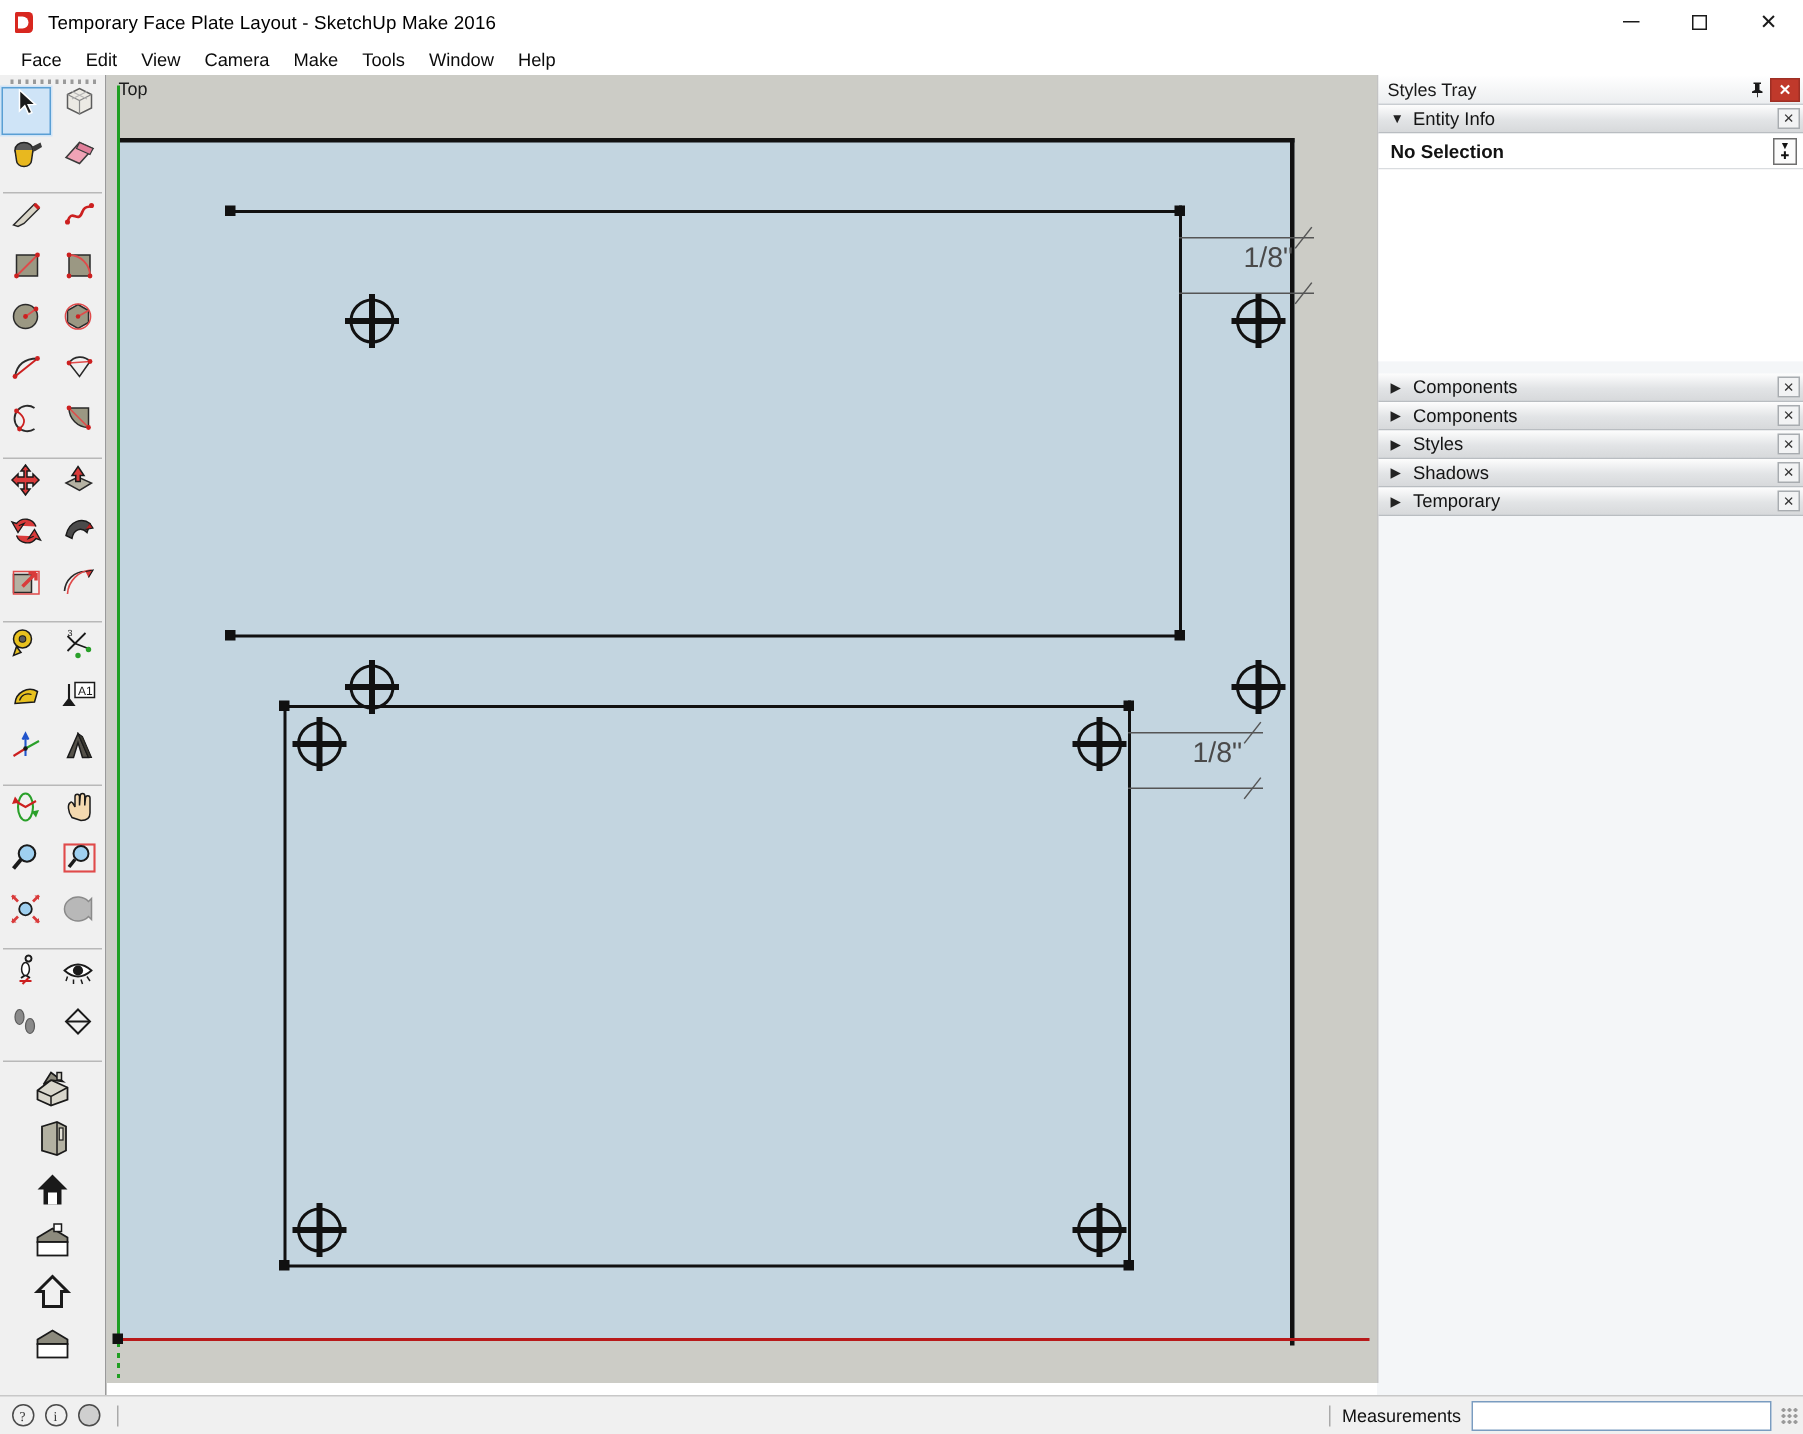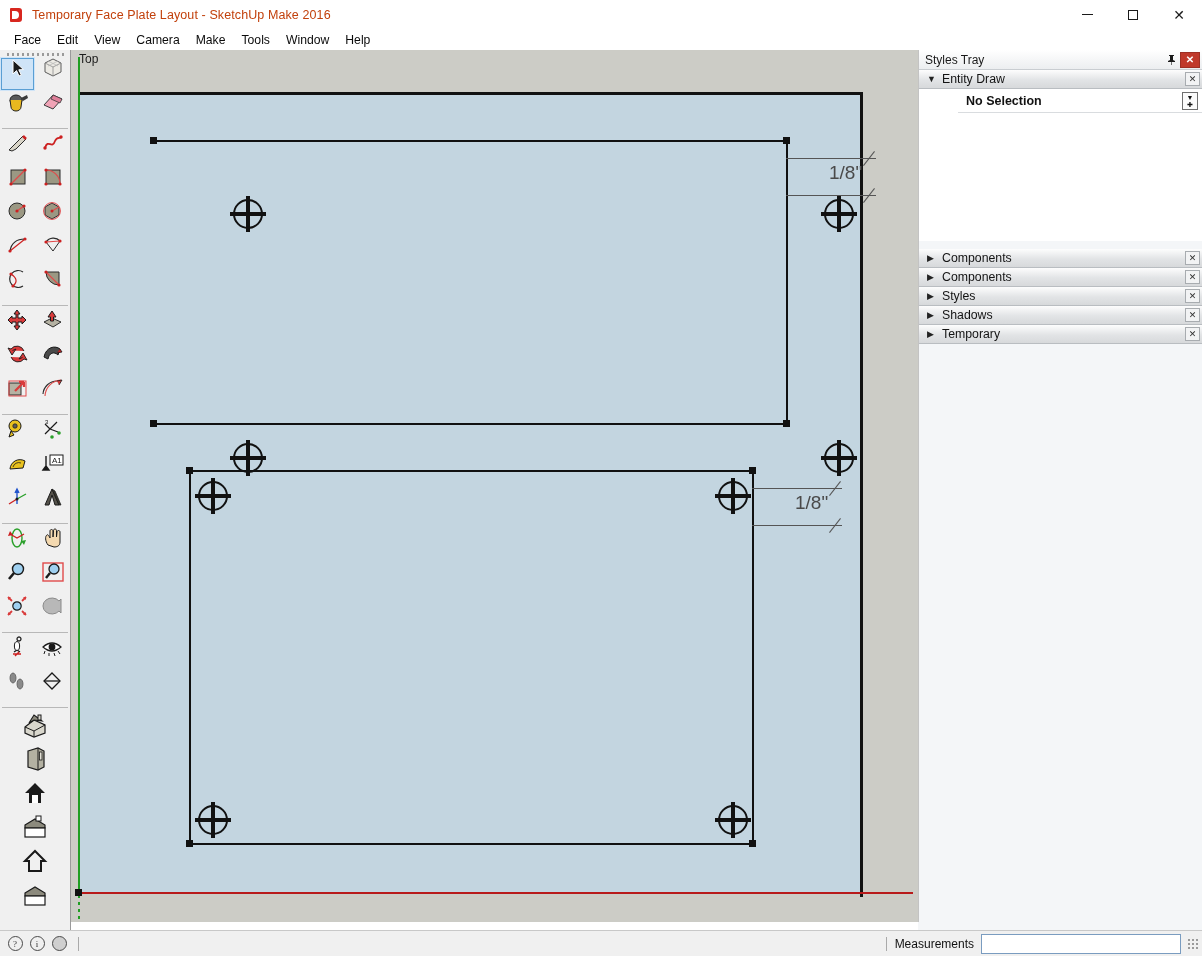--- a/index.html
+++ b/index.html
@@ -20,21 +20,21 @@
     position: relative; flex: 0 0 auto;
   }
   .title-icon .sk {
     position: absolute; inset: 1px 2px 1px 2px; background: #d8271f;
     border-radius: 1px 3px 3px 1px;
   }
   .title-icon .skb {
     position: absolute; left: 4px; top: 4px; width: 7px; height: 8px;
     background: #ffffff; border-radius: 0 4px 4px 0;
   }
-  .title-text { font-size: 12.5px; color: #c2410c; letter-spacing: .1px; }
+  .title-text { font-size: 12.5px; color: #000000; letter-spacing: .1px; }
   .win-btns { position: absolute; right: 0; top: 0; height: 29px; display: flex; }
   .win-btn {
     width: 46px; height: 29px; display: flex; align-items: center;
     justify-content: center; font-size: 12px; color: #1a1a1a;
   }
   .glyph-min { width: 11px; height: 1px; background: #1a1a1a; }
   .glyph-max { width: 10px; height: 10px; border: 1px solid #1a1a1a; }
   .glyph-close { font-size: 14px; line-height: 1; font-family: "DejaVu Sans", sans-serif; }
 
   
@@ -154,21 +154,20 @@
   .panel-name { font-size: 12.3px; color: #141414; flex: 1; }
   .panel-x {
     width: 15px; height: 14px; border: 1px solid #a8acb0; background: #f2f3f4;
     display: flex; align-items: center; justify-content: center;
     font-size: 9px; color: #333;
   }
   .entity-body { background: #ffffff; }
   .entity-row {
     height: 24px; display: flex; align-items: center; padding: 0 4px 0 8px;
     border-bottom: 1px solid #d9dcdf;
-    margin-left: 39px;
   }
   .entity-label { font-size: 12.5px; font-weight: bold; color: #121212; flex: 1; }
   .entity-toggle {
     width: 16px; height: 18px; border: 1px solid #6f6f6f; background: #fbfbfb;
     display: flex; flex-direction: column; align-items: center; justify-content: center;
   }
   .entity-toggle i { font-style: normal; font-size: 7px; line-height: 7px; color: #111; }
   .entity-space { height: 128px; background: #ffffff; }
   .tray-gap { height: 8px; background: #f4f6f8; }
 
@@ -637,21 +636,21 @@
           <path d="M3 1 L8 1 L8 2 L7 2 L7 6 L9 7 L9 8 L6 8 L6 11 L5.4 11 L5.4 8 L2 8 L2 7 L4 6 L4 2 L3 2 Z" fill="#1a1a1a"></path>
         </svg>
       </div>
       <div class="tray-close">
         <span>✕</span>
       </div>
     </div>
 
     <div class="panel-head">
       <span class="panel-arrow">▼</span>
-      <span class="panel-name">Entity Draw</span>
+      <span class="panel-name">Entity Info</span>
       <span class="panel-x">✕</span>
     </div>
     <div class="entity-body">
       <div class="entity-row">
         <span class="entity-label">No Selection</span>
         <span class="entity-toggle">
           <i>▼</i>
             <i>✚</i>
         </span>
       </div>

